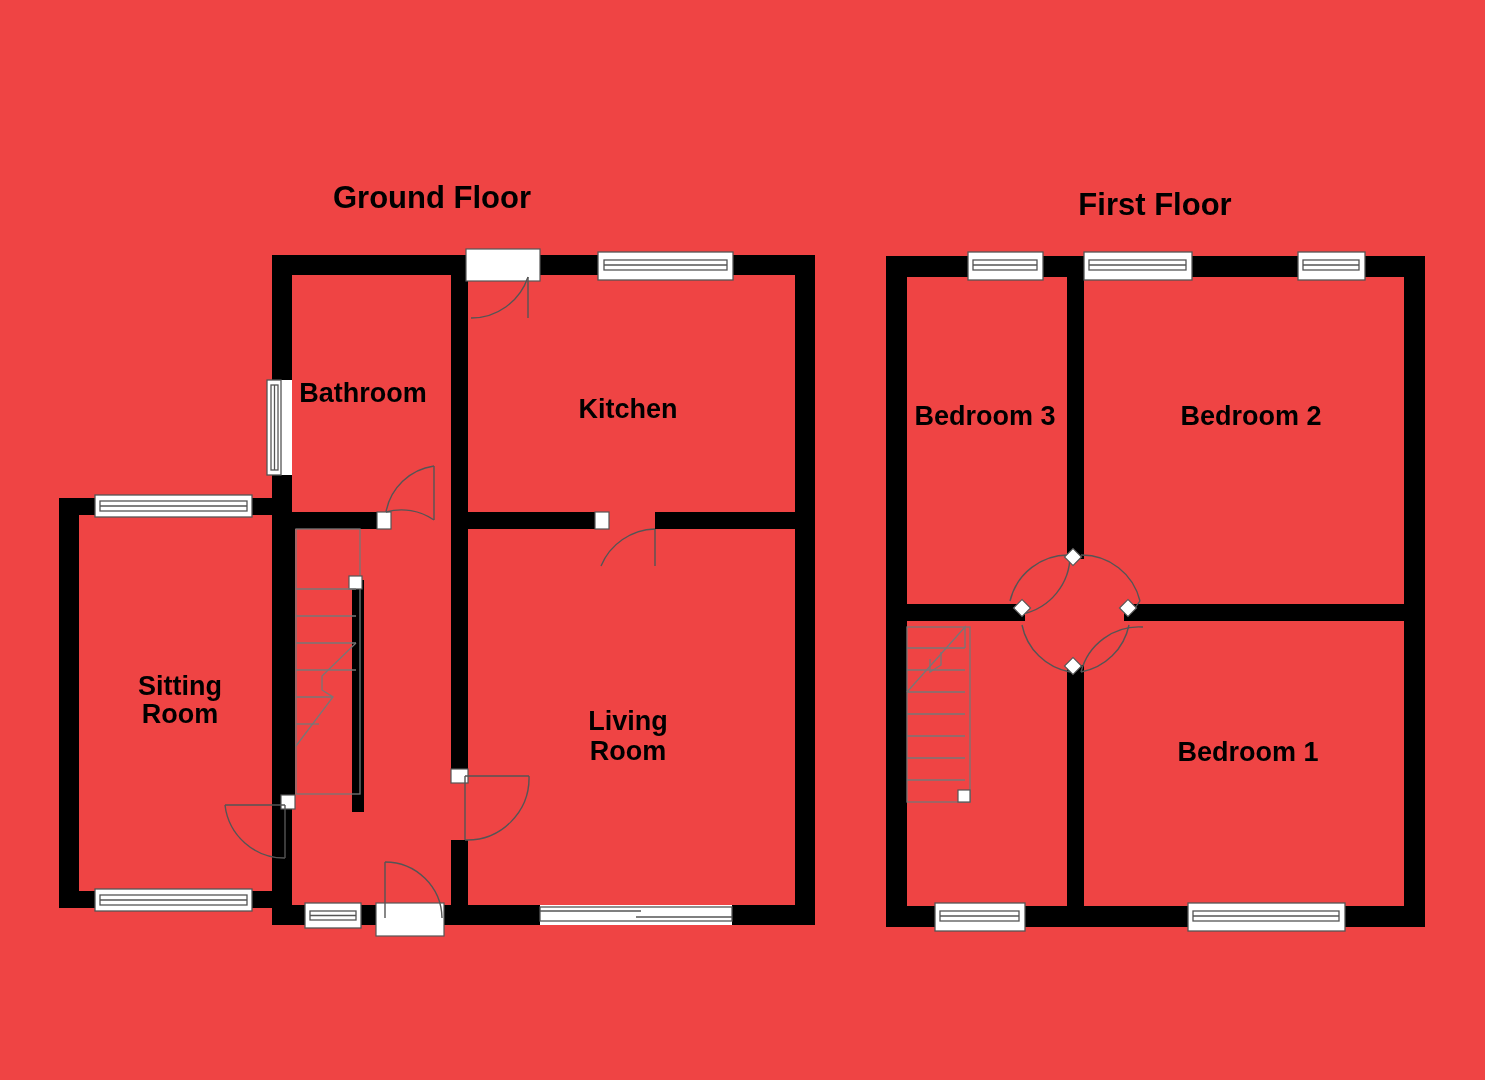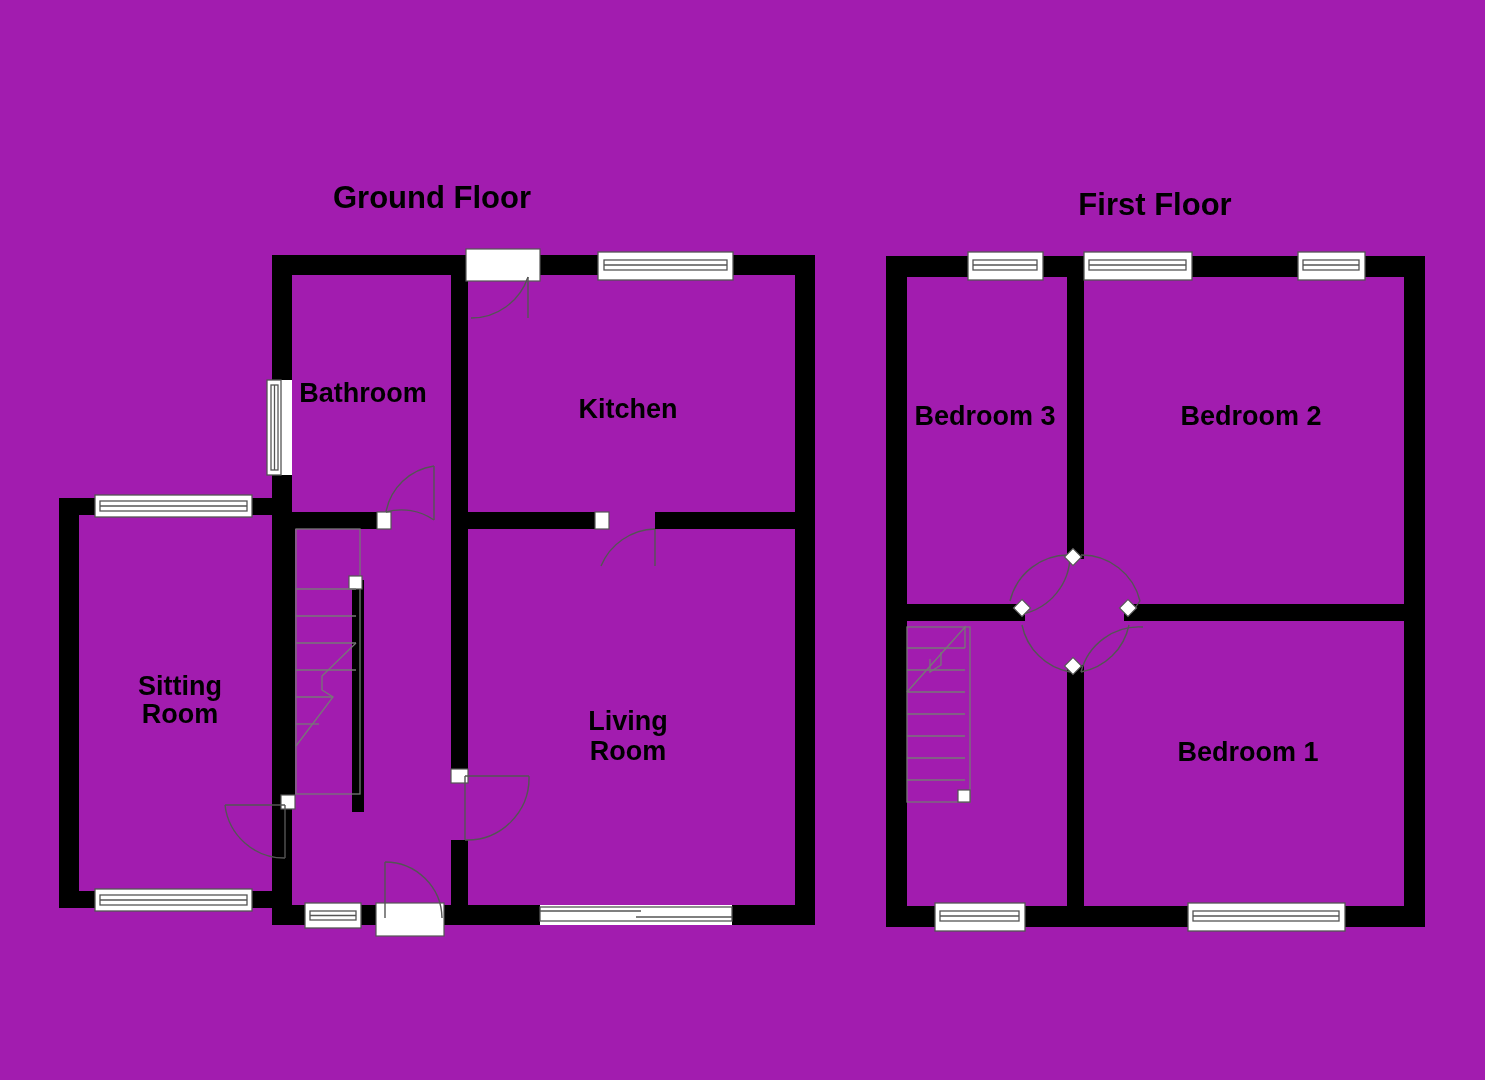--- a/index.html
+++ b/index.html
@@ -10,21 +10,21 @@
   body {
     width: 1485px;
     height: 1080px;
     font-family: "Liberation Sans", sans-serif;
     overflow: hidden;
   }
   #plan-root {
     position: relative;
     width: 1485px;
     height: 1080px;
-    background: #a21caf;
+    background: #ef4444;
   }
   svg.floorplan {
     position: absolute;
     left: 0;
     top: 0;
     width: 1485px;
     height: 1080px;
   }
   .floor-title {
     font-family: "Liberation Sans", sans-serif;

